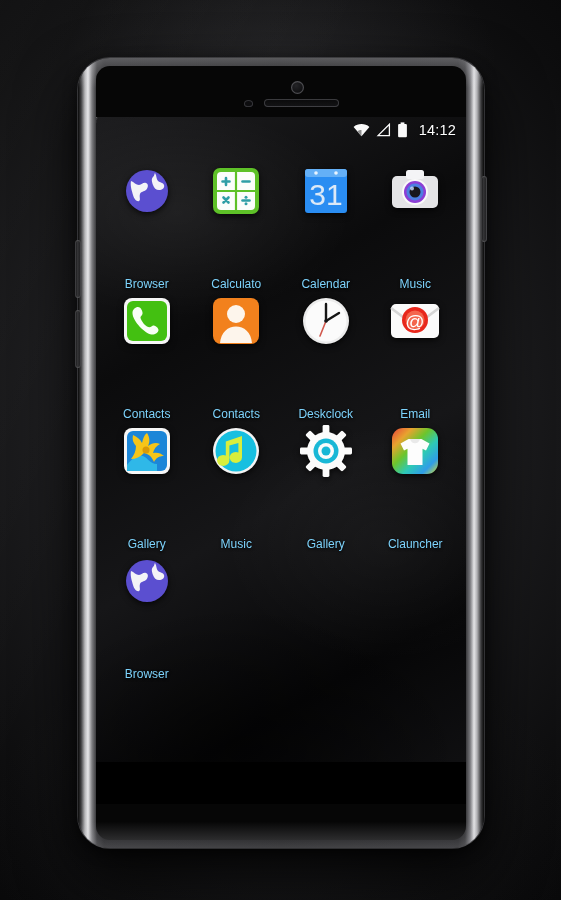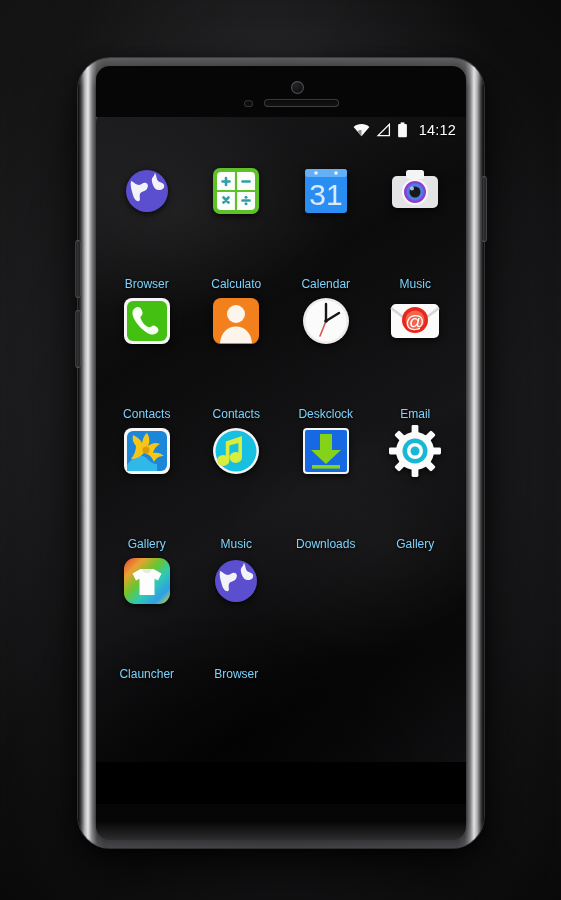--- a/index.html
+++ b/index.html
@@ -305,31 +305,20 @@
             <svg viewBox="0 0 56 56">
               <circle cx="28" cy="28" r="23" fill="#f4f4f4"></circle>
               <circle cx="28" cy="28" r="20.5" fill="#17bfe0"></circle>
               <path d="M34 13v21.5a6.2 5.4 0 1 1-3.6-4.9V20l-9 2.4v15.1a6.2 5.4 0 1 1-3.6-4.9V18.5z" fill="#d8ee3c"></path>
             </svg>
           </div>
           <div class="app-label">Music</div>
         </div>
 
 
-        <div class="app-cell">
-          <div class="app-glyph">
-            <svg viewBox="0 0 56 56">
-              <rect x="5" y="5" width="46" height="46" rx="4" fill="#f4f4f4"></rect>
-              <rect x="7" y="7" width="42" height="42" rx="2" fill="#1668e3"></rect>
-              <path d="M22 11h12v16h9L28 41 13 27h9z" fill="#84d318"></path>
-              <rect x="14" y="42" width="28" height="3.6" fill="#84d318"></rect>
-            </svg>
-          </div>
-          <div class="app-label">Downloads</div>
-        </div>
 
         <div class="app-cell">
           <div class="app-glyph">
             <svg viewBox="0 0 56 56">
               <g fill="#fbfbfb">
                 <circle cx="28" cy="28" r="19"></circle>
                 <rect x="24.6" y="2" width="6.8" height="9" rx="1.4"></rect>
                 <rect x="24.6" y="45" width="6.8" height="9" rx="1.4"></rect>
                 <rect x="2" y="24.6" width="9" height="6.8" rx="1.4"></rect>
                 <rect x="45" y="24.6" width="9" height="6.8" rx="1.4"></rect>

